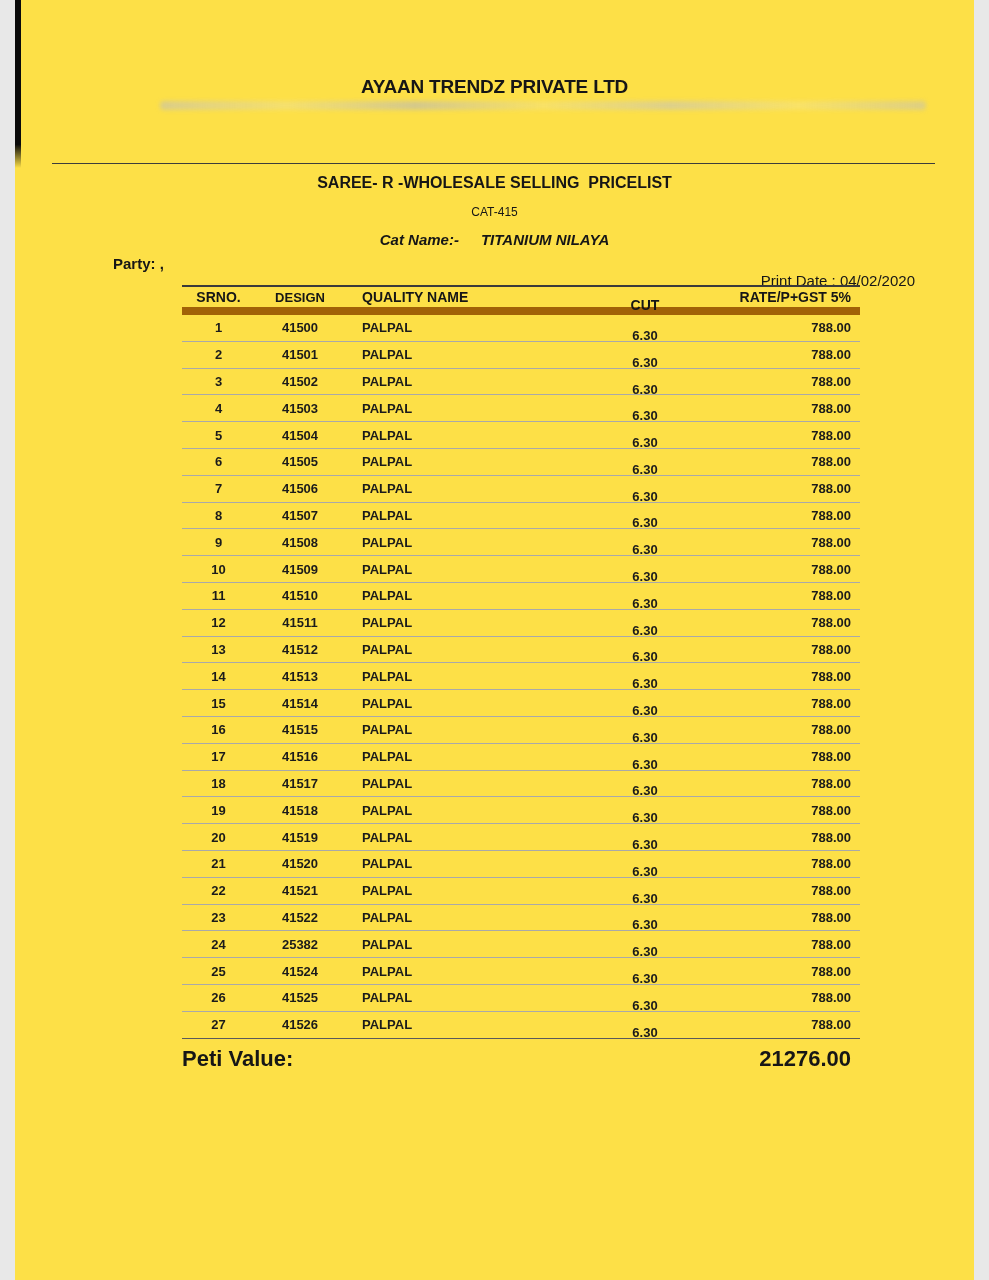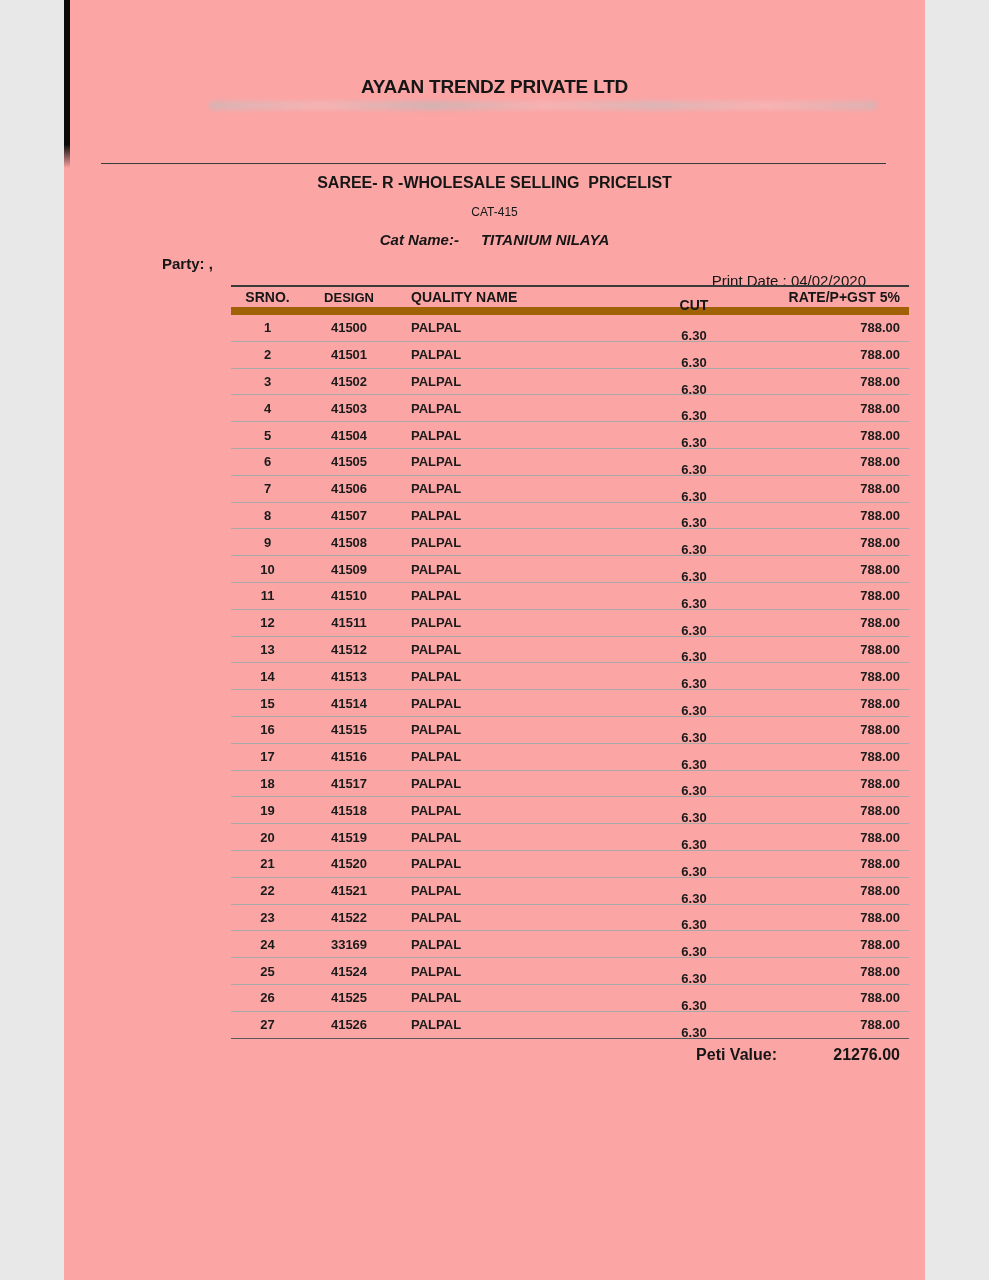--- a/index.html
+++ b/index.html
@@ -1,21 +1,21 @@
 <!DOCTYPE html>
 <html><head>
 <meta charset="utf-8">
 <style>
   * { margin: 0; padding: 0; box-sizing: border-box; }
   html, body { background: #e8e8e8; }
   .page {
     position: relative;
-    width: 861px;
+    width: 959px;
     height: 1280px;
-    background: #fca5a5;
+    background: #fde047;
     font-family: "Liberation Sans", sans-serif;
     color: #161616;
     overflow: hidden;
     margin: 0 auto;
   }
   
   .scan-edge {
     position: absolute;
     left: 0; top: 0;
     width: 6px; height: 168px;
@@ -104,24 +104,24 @@
   }
   .t-body .t-row:last-child { border-bottom: 1.5px solid #5a5a5a; }
   .c-srno   { width: 73px;  text-align: center; }
   .c-design { width: 90px;  text-align: center; }
   .c-quality{ width: 260px; text-align: left; padding-left: 17px; }
   .c-cut    { width: 80px;  text-align: center; margin-top: 15px; }
   .c-rate   { width: 175px; text-align: right; padding-right: 9px; }
   .t-head .c-design { font-size: 13px; }
   .summary-row {
     display: flex;
-    justify-content: flex-end;
+    justify-content: space-between;
     align-items: baseline;
     margin-top: 7px;
-    font-size: 16px;
+    font-size: 22px;
     font-weight: bold;
   }
   .summary-value {
     width: 132px;
     text-align: right;
     padding-right: 9px;
   }
   .page-footer {
     position: absolute;
     top: 1238px; left: 0; right: 0;
@@ -321,21 +321,21 @@
         </div>
         <div class="t-row">
           <div class="c-srno">23</div>
           <div class="c-design">41522</div>
           <div class="c-quality">PALPAL</div>
           <div class="c-cut">6.30</div>
           <div class="c-rate">788.00</div>
         </div>
         <div class="t-row">
           <div class="c-srno">24</div>
-          <div class="c-design">33169</div>
+          <div class="c-design">25382</div>
           <div class="c-quality">PALPAL</div>
           <div class="c-cut">6.30</div>
           <div class="c-rate">788.00</div>
         </div>
         <div class="t-row">
           <div class="c-srno">25</div>
           <div class="c-design">41524</div>
           <div class="c-quality">PALPAL</div>
           <div class="c-cut">6.30</div>
           <div class="c-rate">788.00</div>

